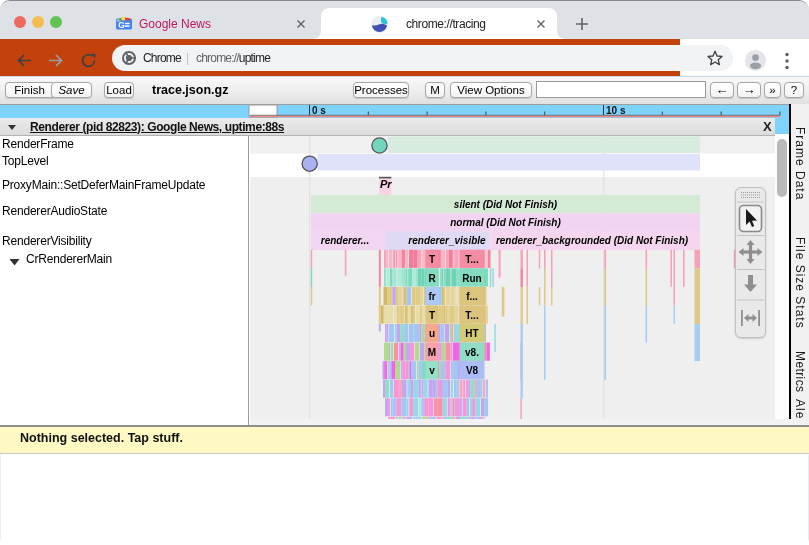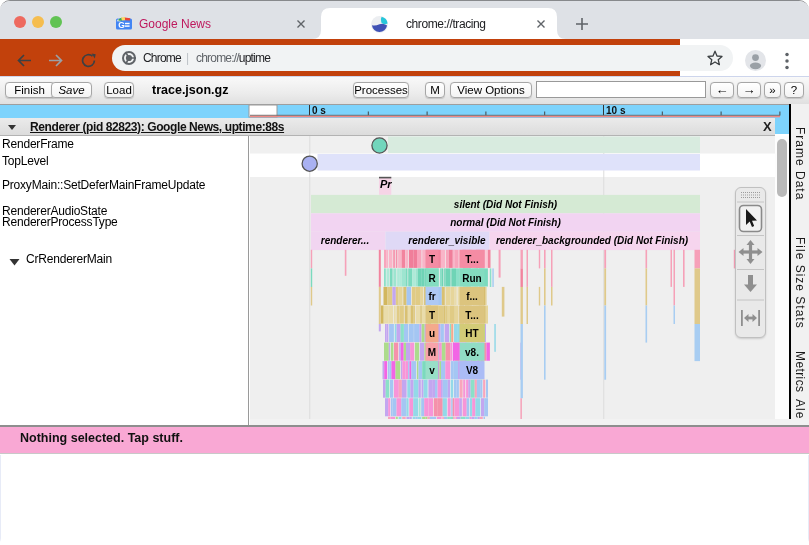--- a/index.html
+++ b/index.html
@@ -41,21 +41,21 @@
 #scrolltrack{position:absolute;left:775px;top:134.5px;width:14px;height:283.5px;background:#fdfdfd;}
 #scrollthumb{position:absolute;left:777px;top:138px;width:10px;height:58px;background:#b9b9b9;border-radius:5px;}
 #sideline{position:absolute;left:789px;top:103px;width:1.5px;height:315px;background:#000;}
 #sidebar{position:absolute;left:790.5px;top:103px;width:18.5px;height:315px;background:#f1f1f1;overflow:hidden;}
 .sbl{position:absolute;left:2px;writing-mode:vertical-rl;font-size:12px;color:#1a1a1a;white-space:nowrap;letter-spacing:1px;}
 
 #toolpanel{position:absolute;left:735px;top:186px;width:31px;height:151px;background:#e9e9e9;border:1px solid #c0c0c0;border-radius:6px;box-shadow:0 1px 2px rgba(0,0,0,.15);}
 
 #gapstrip{position:absolute;left:250px;top:418px;width:559px;height:5.5px;background:#f2f2f2;}
 #darkline{position:absolute;left:0;top:423.5px;width:809px;height:2px;background:#8e8e8e;}
-#botbar{position:absolute;left:0;top:425.5px;width:809px;height:27px;background:#f9a8d4;border-bottom:1px solid #c8c8c8;}
+#botbar{position:absolute;left:0;top:425.5px;width:809px;height:27px;background:#fef9c3;border-bottom:1px solid #c8c8c8;}
 #botbar .t{position:absolute;left:20px;top:4.5px;font-size:12.5px;font-weight:bold;color:#111;}
 #whitebottom{position:absolute;left:0;top:453.5px;width:809px;height:91.5px;background:#fff;border-left:1px solid #e7ebf7;border-right:1px solid #e7ebf7;border-bottom:1.5px solid #dde3f2;}
 .ft{font:bold 10px "Liberation Sans",sans-serif;fill:#000;}
 .bt{font:italic 600 10px "Liberation Sans",sans-serif;fill:#000;}
 </style></head>
 <body>
 <div id="win">
 
   <div id="tabstrip">
     <div class="light tl1"></div>
@@ -177,21 +177,21 @@
     <div class="arr"></div>
     <div class="t">Renderer (pid 82823): Google News, uptime:88s</div>
     <div class="x">X</div>
   </div>
 
   <div id="leftpanel">
     <div class="lbl" style="top:1px;">RenderFrame</div>
     <div class="lbl" style="top:18.5px;">TopLevel</div>
     <div class="lbl" style="top:42.5px;">ProxyMain::SetDeferMainFrameUpdate</div>
     <div class="lbl" style="top:61px;margin-top:7px;">RendererAudioState</div>
-    <div class="lbl" style="top:79.5px;">RendererProcessType</div>
+    <div class="lbl" style="top:98px;">RendererVisibility</div>
     <div class="lbl" style="top:116.5px;left:26px;">CrRendererMain</div>
     <svg class="abs" style="left:9px;top:122px" width="11" height="8" viewBox="0 0 11 8">
         <path d="M0.5 1 L10.5 1 L5.5 7.5 Z" fill="#333"></path>
       </svg>
   </div>
 
   <svg id="trackarea" width="525" height="289" viewBox="0 0 525 289">
 
     <rect x="0" y="0" width="525" height="17.5" fill="#f0f0f0"></rect>
     <rect x="0" y="17.5" width="525" height="17.5" fill="#ffffff"></rect>

